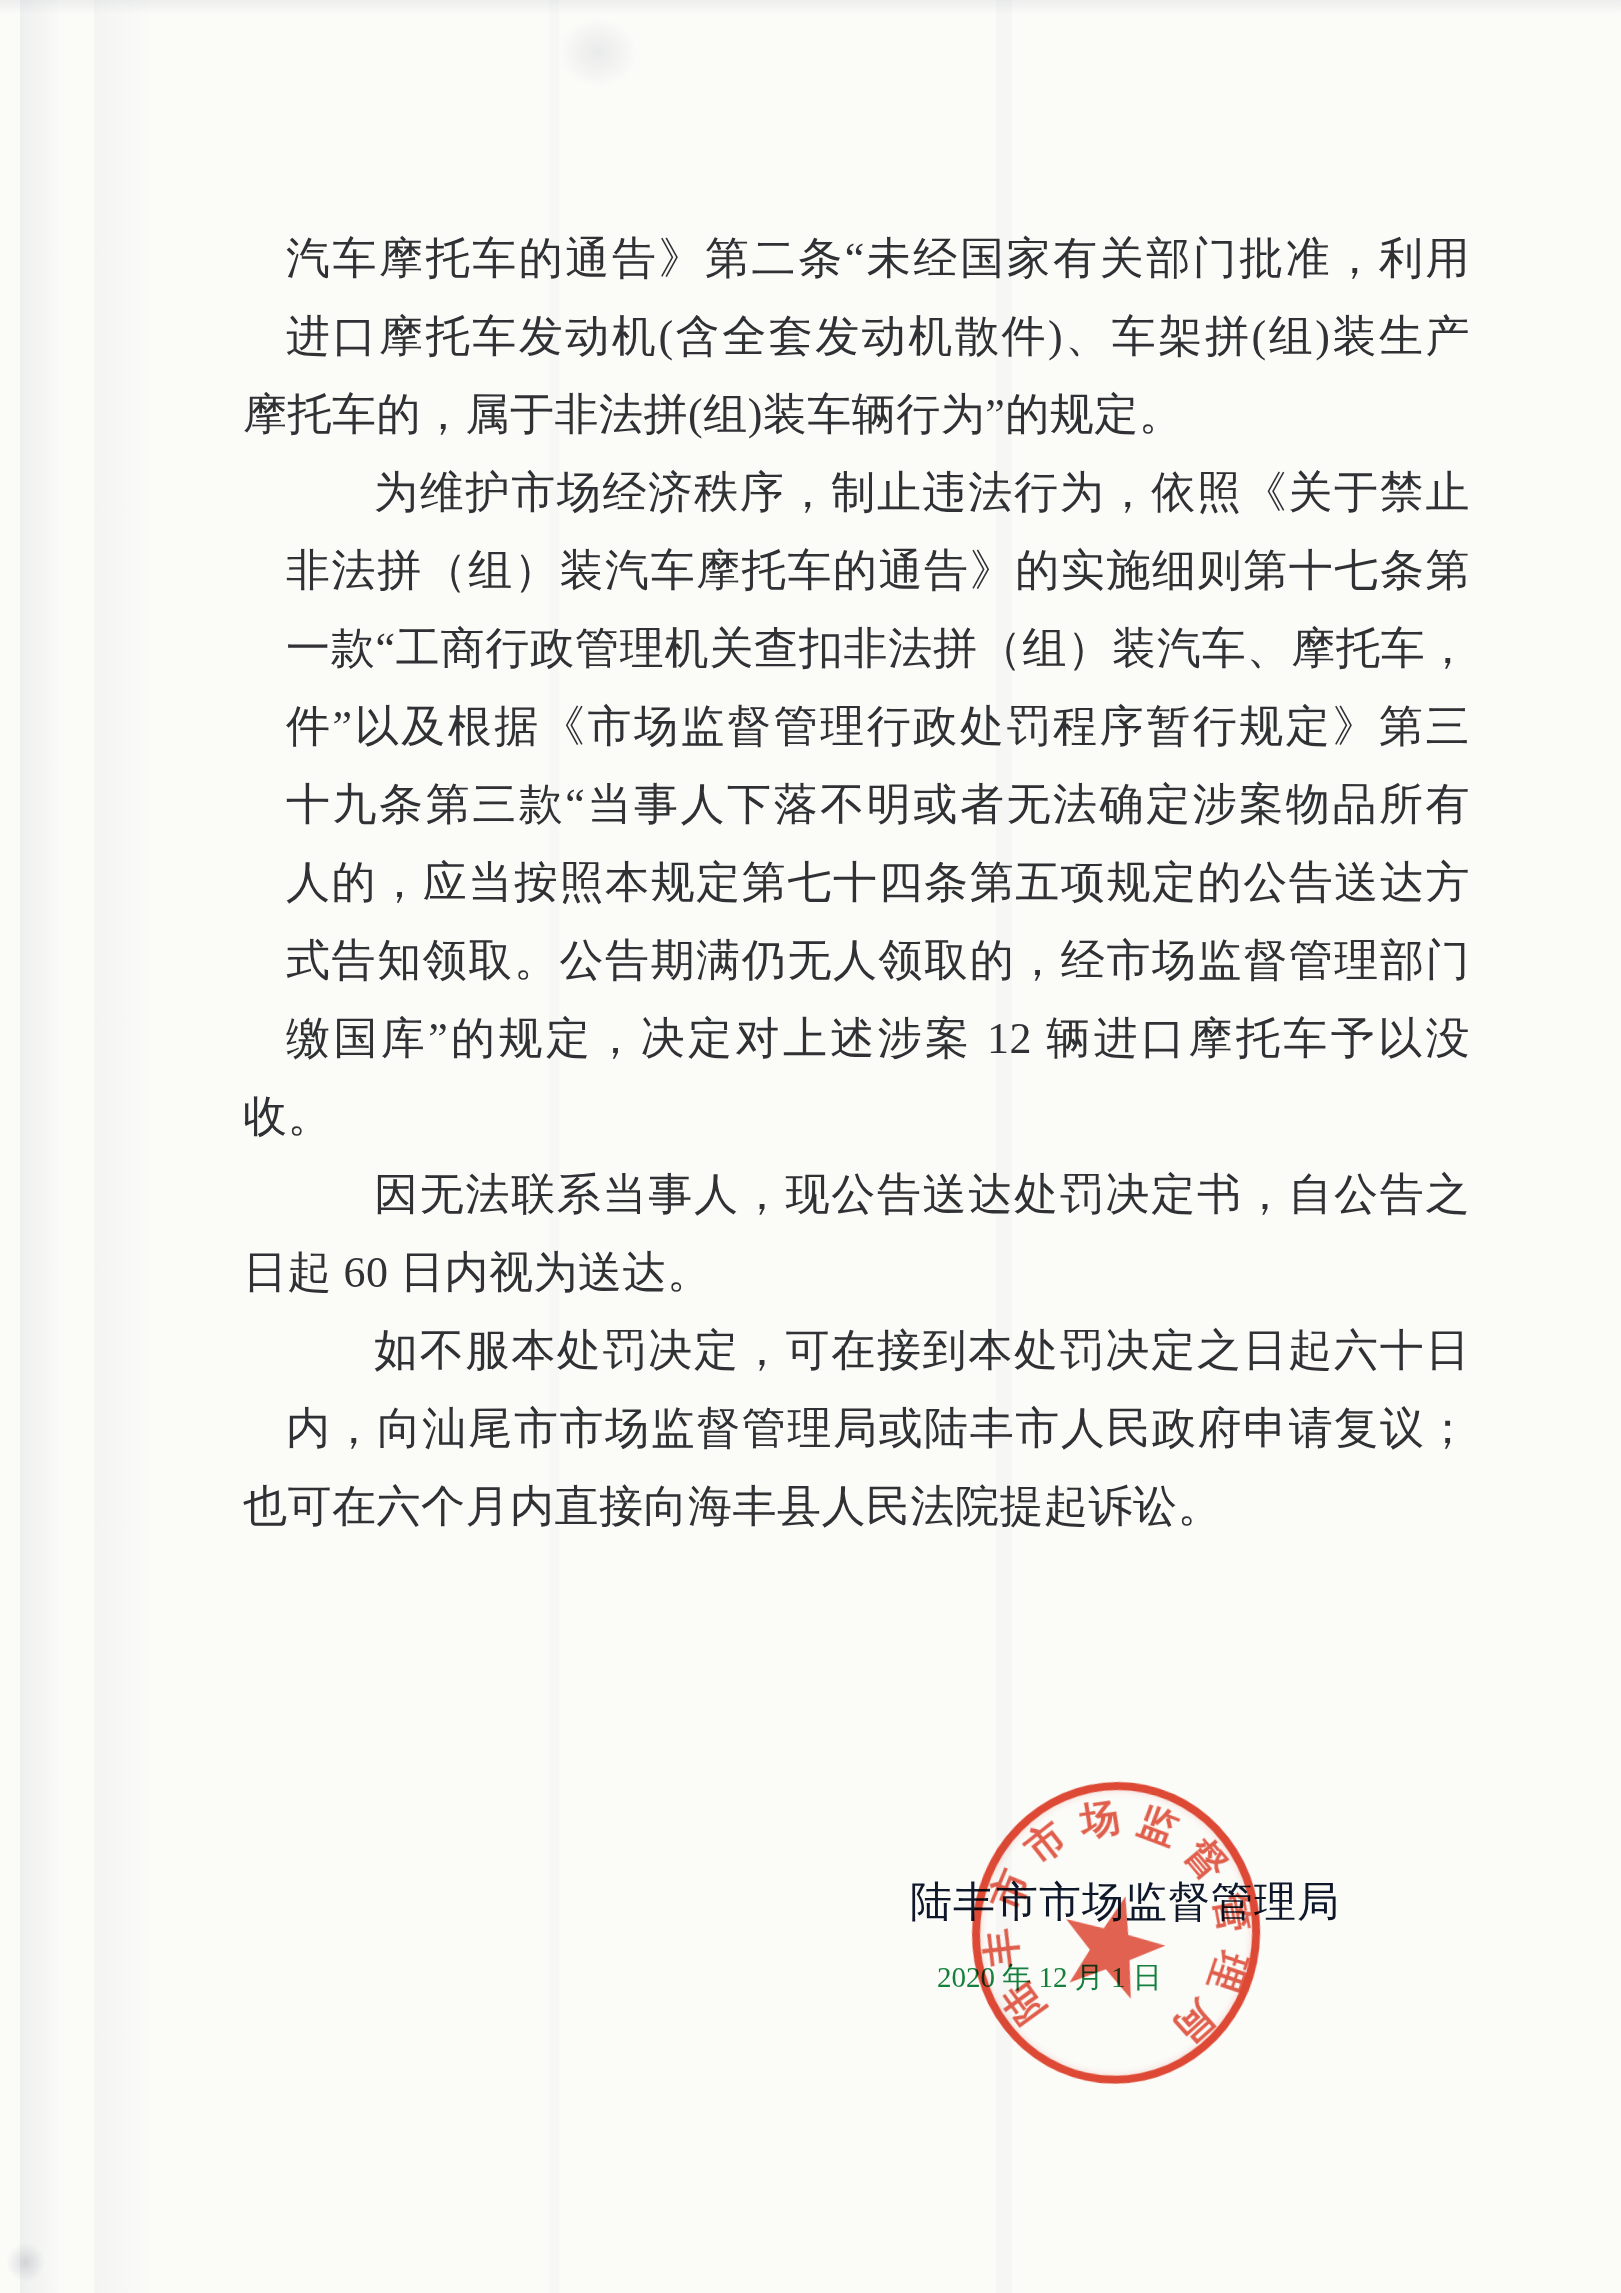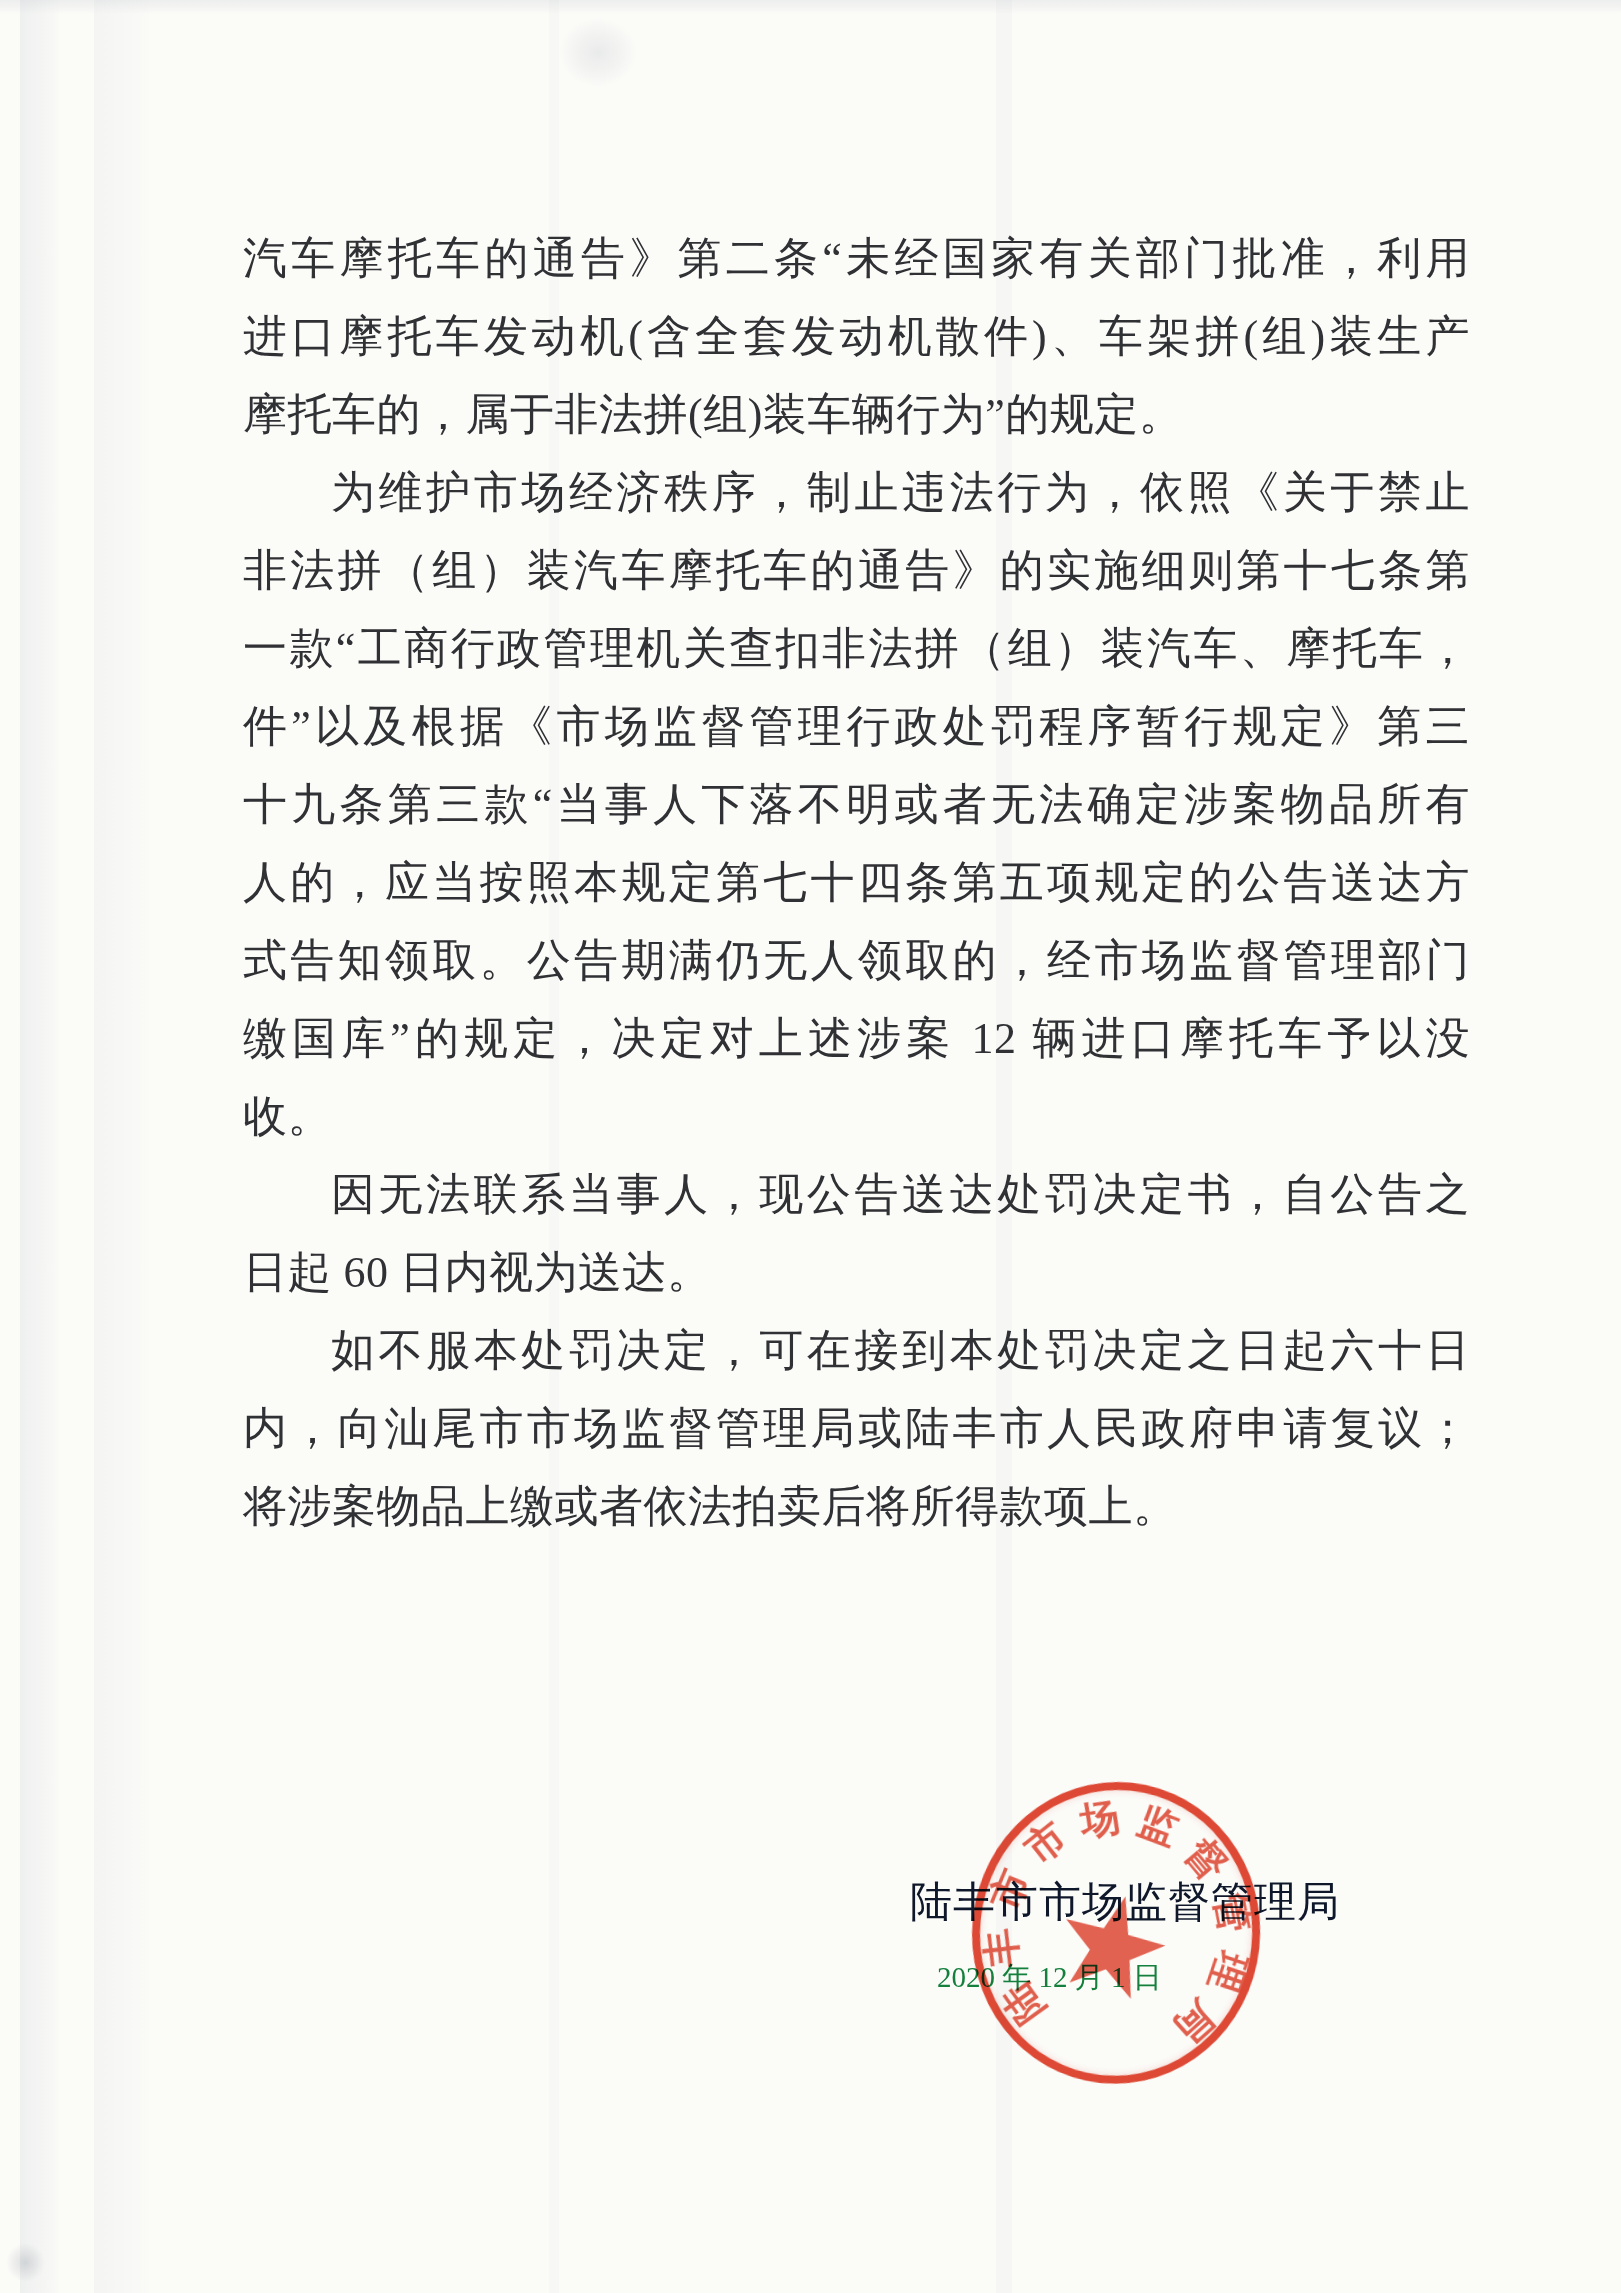--- a/index.html
+++ b/index.html
@@ -23,21 +23,21 @@
   .edge-top{left:0;top:0;width:1621px;height:13.7px;
     background:linear-gradient(180deg,rgba(170,176,188,0.18),rgba(170,176,188,0));}
 
   
   .body-text{
     position:absolute;left:243px;top:220px;width:1227px;
     font-size:44px;line-height:78px;color:#303135;
     letter-spacing:0.5px;
   }
   .line{height:78px;white-space:nowrap;}
-  .line.fill{white-space:normal;text-align:justify;text-align-last:justify;word-break:break-all;}
+  .line.fill{white-space:normal;text-align:justify;text-align-last:justify;word-break:break-all;margin-left:43px;}
   .line.indent{text-indent:88px;}
 
   
   .sig-agency{
     position:absolute;left:910px;top:1874px;width:431px;
     font-size:42px;color:#0f172a;letter-spacing:1px;white-space:nowrap;
   }
   .sig-date{
     position:absolute;left:937px;top:1958px;width:412px;
     font-size:29px;color:#15803d;white-space:nowrap;
@@ -92,21 +92,21 @@
       <div class="line fill">件”以及根据《市场监督管理行政处罚程序暂行规定》第三</div>
       <div class="line fill">十九条第三款“当事人下落不明或者无法确定涉案物品所有</div>
       <div class="line fill">人的，应当按照本规定第七十四条第五项规定的公告送达方</div>
       <div class="line fill">式告知领取。公告期满仍无人领取的，经市场监督管理部门</div>
       <div class="line fill">缴国库”的规定，决定对上述涉案 12 辆进口摩托车予以没</div>
       <div class="line">收。</div>
       <div class="line indent fill">因无法联系当事人，现公告送达处罚决定书，自公告之</div>
       <div class="line">日起 60 日内视为送达。</div>
       <div class="line indent fill">如不服本处罚决定，可在接到本处罚决定之日起六十日</div>
       <div class="line fill">内，向汕尾市市场监督管理局或陆丰市人民政府申请复议；</div>
-      <div class="line">将涉案物品上缴或者依法拍卖后将所得款项上。</div>
+      <div class="line">也可在六个月内直接向海丰县人民法院提起诉讼。</div>
     </div>
 
   <div class="sig-agency">陆丰市市场监督管理局</div>
   <div class="sig-date">2020 年 12 月 1 日</div>
 
   <div class="seal">
     <div class="seal-ring" id="seal-ring" style="border-color: rgb(225, 74, 54);"></div>
     <svg class="seal-star" viewBox="0 0 110 110">
       <polygon id="seal-star-poly" points="55,0 67.9,37.2 107.3,38 75.9,61.8 87.3,99.5 55,77 22.7,99.5 34.1,61.8 2.7,38 42.1,37.2" fill="#e14a36"></polygon>
     </svg>

